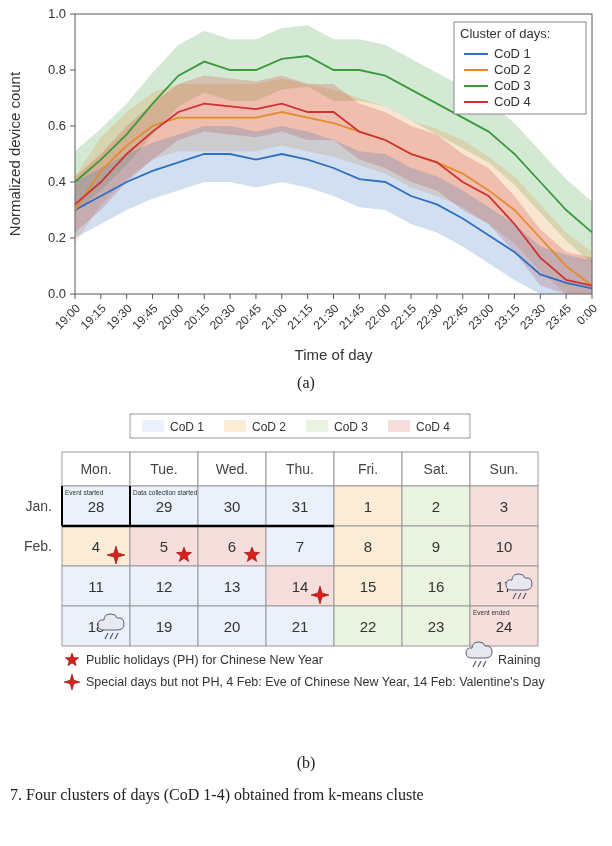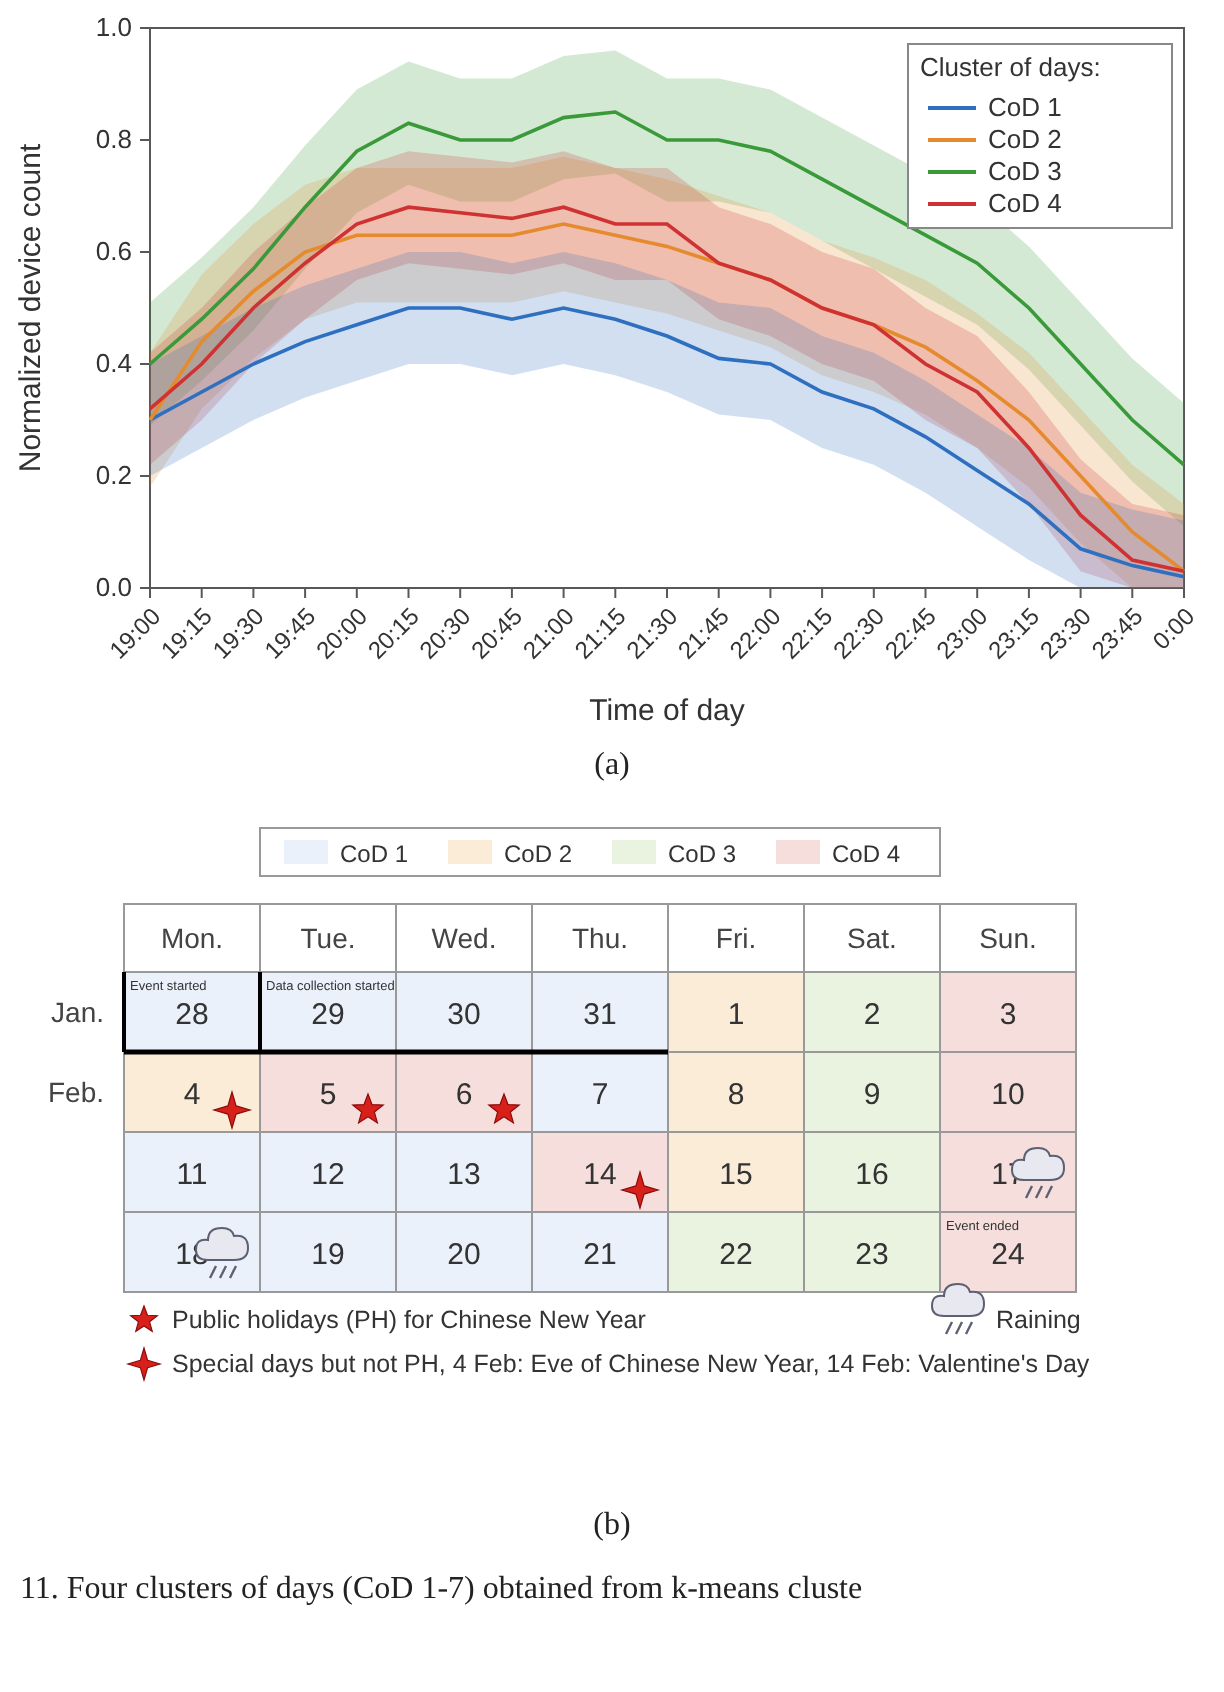--- a/index.html
+++ b/index.html
@@ -198,15 +198,15 @@
       <line x1="481" y1="255" x2="478" y2="261" stroke="#5d5f73" stroke-width="1.2"></line>
       <line x1="486" y1="255" x2="483" y2="261" stroke="#5d5f73" stroke-width="1.2"></line>
       <text x="498" y="258" font-size="12.5" font-family="Arial" fill="#333">Raining</text>
       <path d="M72,268L73.81019335983756,274.18980664016243L80,276L73.81019335983756,277.81019335983757L72,284L70.18980664016244,277.81019335983757L64,276L70.18980664016244,274.18980664016243Z" fill="#d8201a" stroke="#8a0b0b" stroke-width="0.6"></path>
       <text x="86" y="280" font-size="12.5" font-family="Arial" fill="#333">Special days but not PH, 4 Feb: Eve of Chinese New Year, 14 Feb: Valentine's Day</text>
     </svg>
   <div style="text-align:center; padding:8px 0 14px 0;">
     <span class="serif">(b)</span>
   </div>
   <div style="padding:0 10px 10px 10px; font-size:16px;" class="serif">
-    <span>11.   Four clusters of days (CoD 1-7) obtained from k-means cluste</span>
+    <span>7.   Four clusters of days (CoD 1-4) obtained from k-means cluste</span>
   </div>
 </div>
 
 </body></html>

